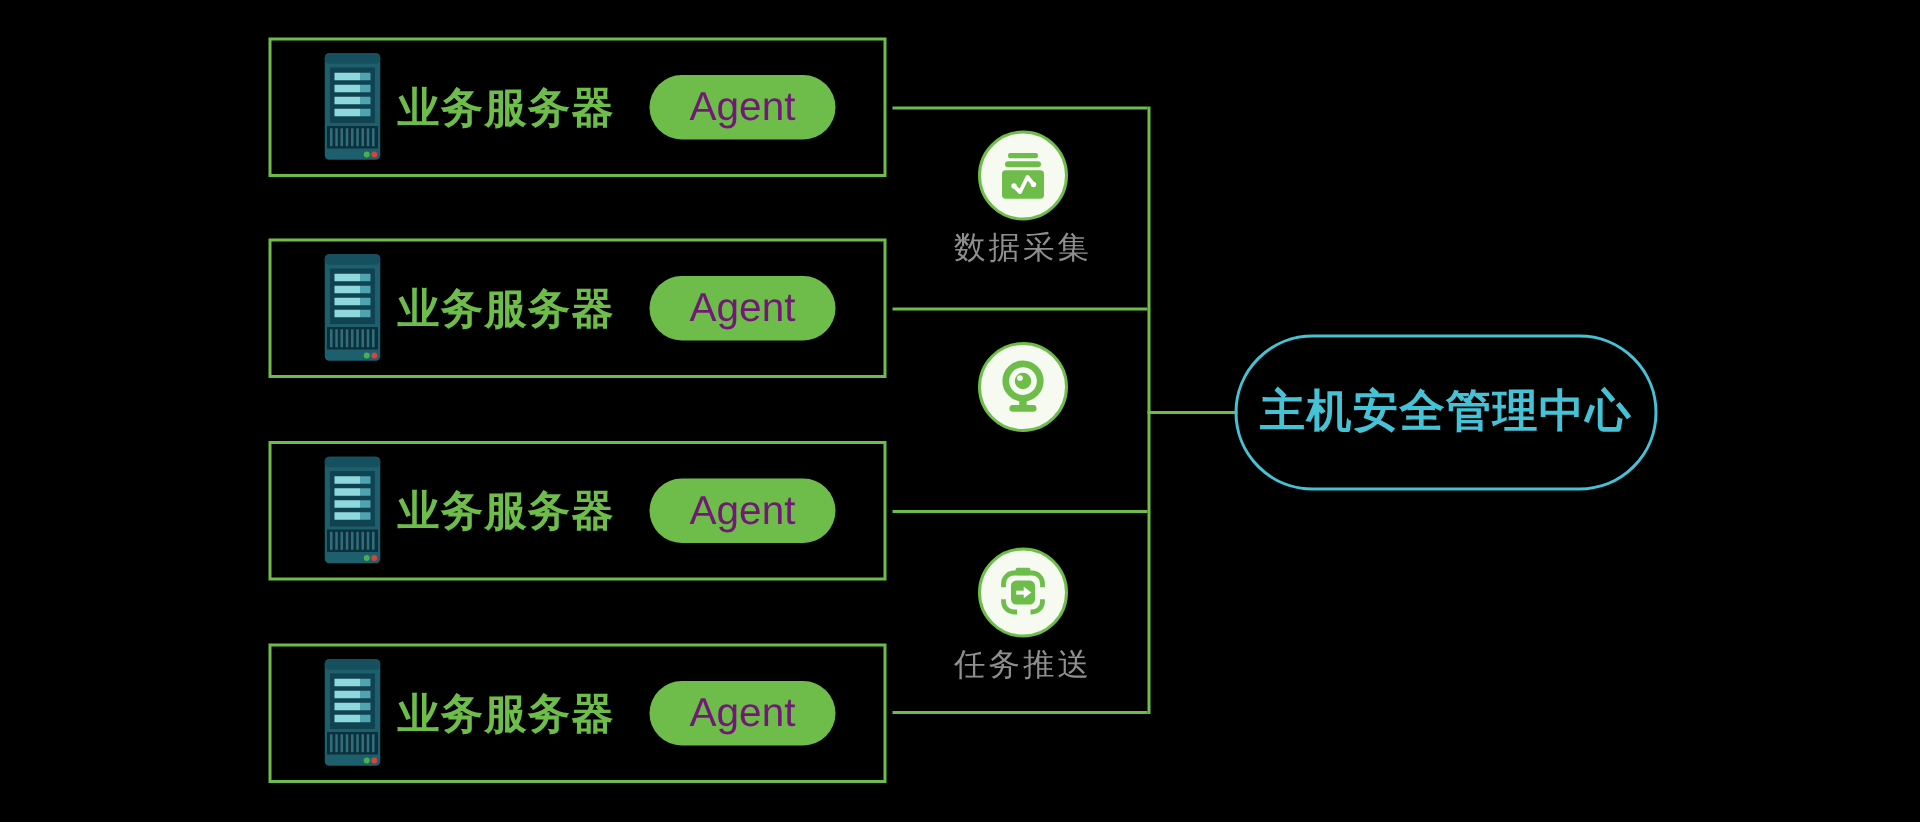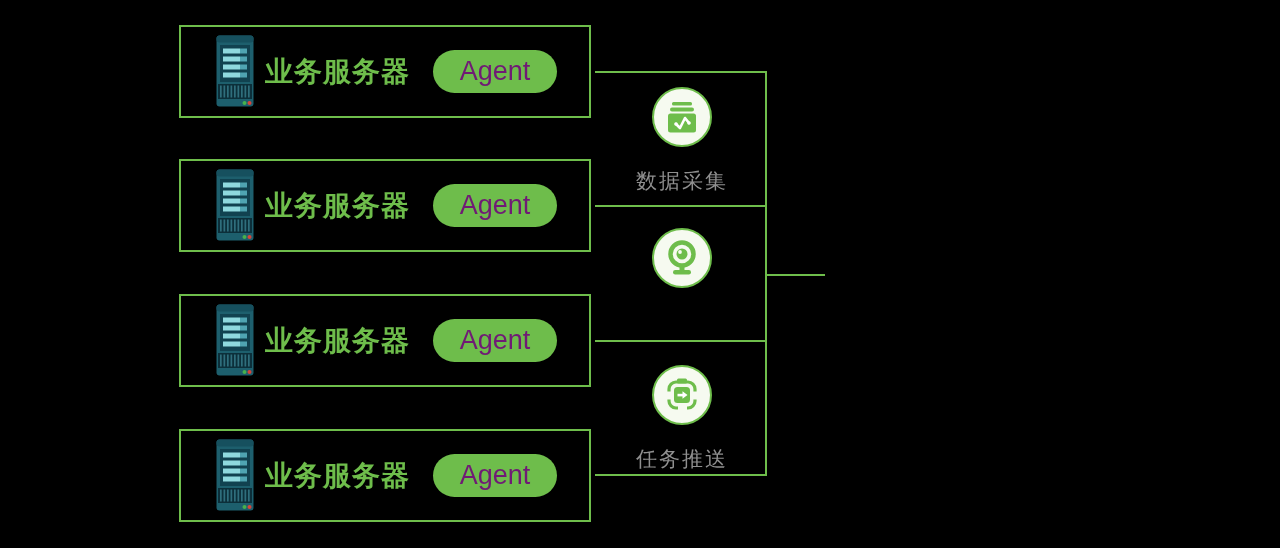--- a/index.html
+++ b/index.html
@@ -77,21 +77,21 @@
     position: relative;
   }
   .func-circle svg {
     position: absolute;
     left: -2px;
     top: -2px;
     width: 60px;
     height: 60px;
   }
   .func-label {
-    margin-top: 20px;
+    margin-top: 4px;
     font-size: 21px;
     font-weight: 500;
     color: #8f8f8f;
     letter-spacing: 2px;
     white-space: nowrap;
   }
 
   
   .center-box {
     position: absolute;
@@ -245,14 +245,17 @@
 
   <div class="func-group" style="top:365px">
     <div class="func-circle">
       <svg>
           <use href="#sym-push"></use>
         </svg>
     </div>
     <div class="func-label">任务推送</div>
   </div>
 
+  <div class="center-box">
+    <span class="center-label">主机安全管理中心</span>
+  </div>
 
 </div>
 
 </body></html>

